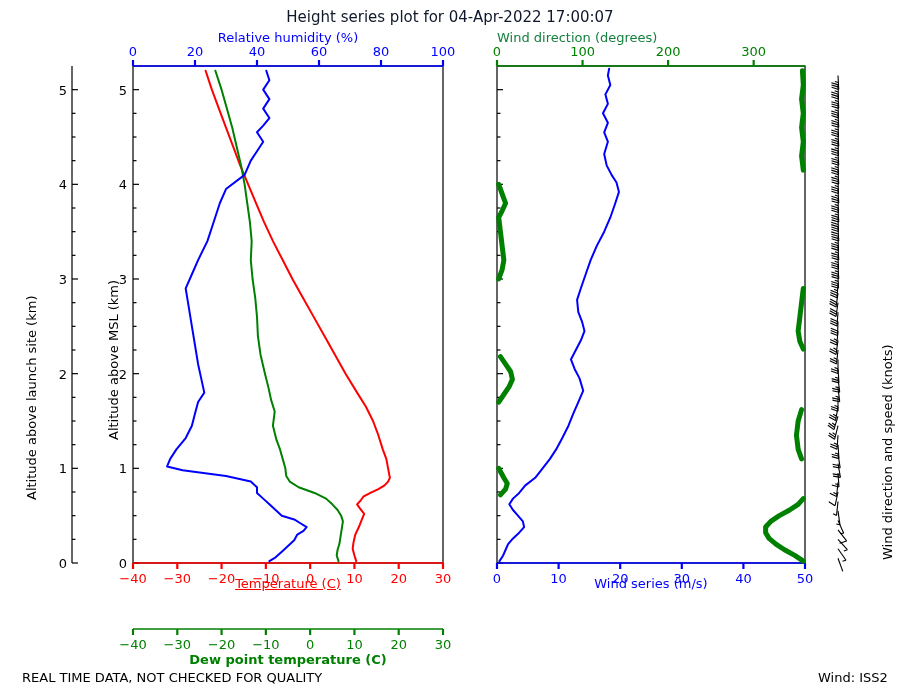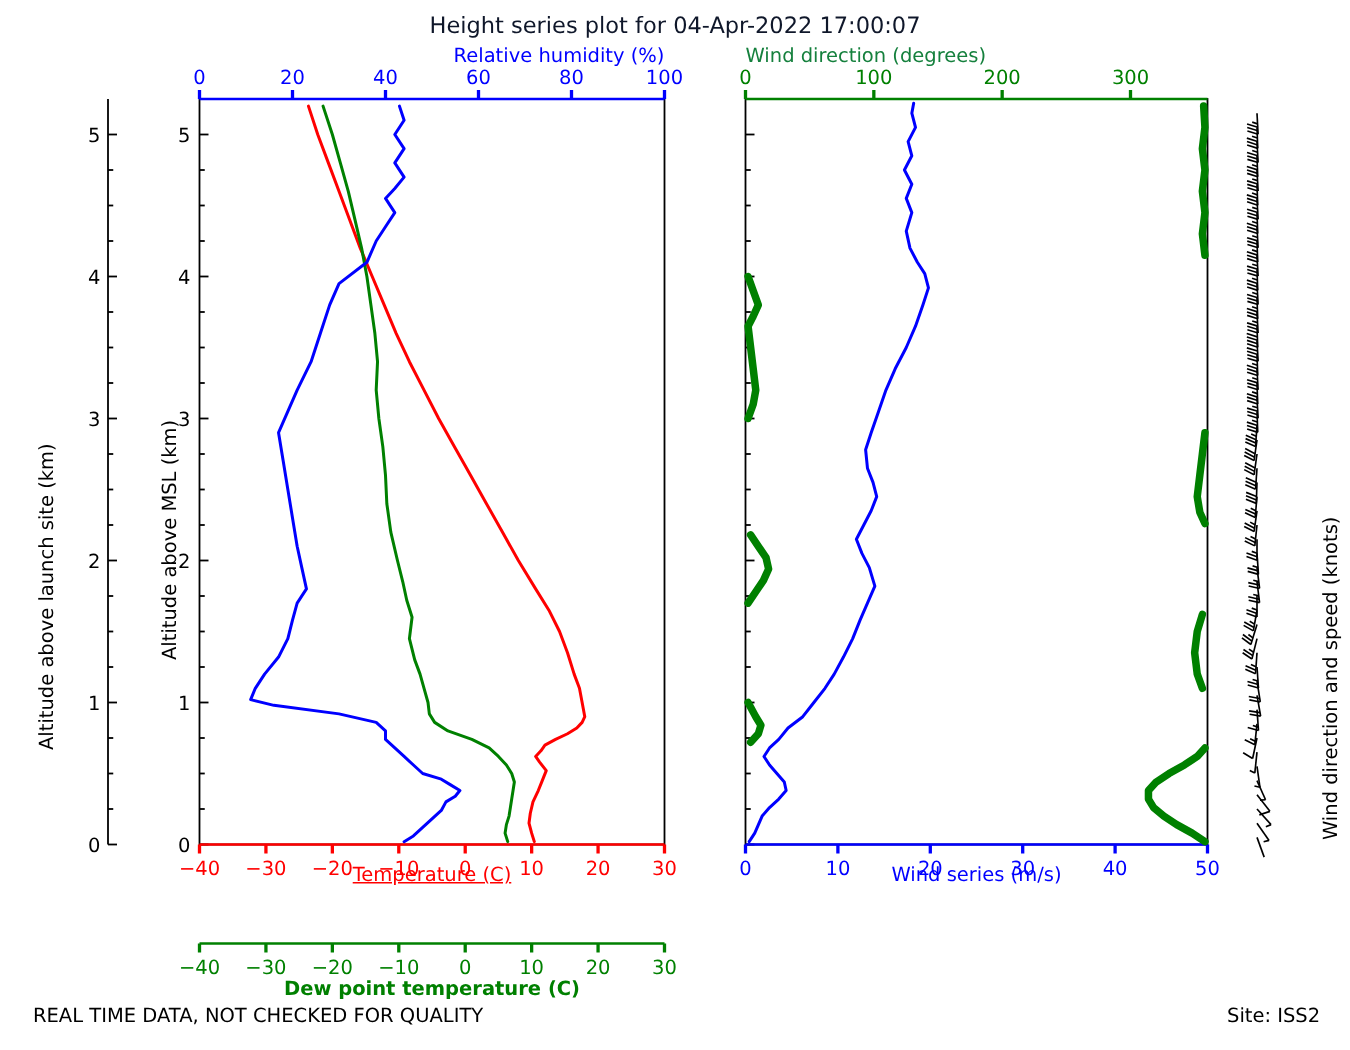--- a/index.html
+++ b/index.html
@@ -13,32 +13,32 @@
   #footer-right{left:818px;top:670px;font-size:13px;}
   svg{display:block;}
   .plotsvg{position:absolute;left:0;top:0;}
 </style>
 </head>
 <body>
 
 <div class="abs" id="title">Height series plot for 04-Apr-2022 17:00:07</div>
 
 <div class="abs axlabel" style="left:133px;top:576px;width:310px;text-align:center;color:#ff0000;text-decoration:underline;">Temperature (C)</div>
-<div class="abs axlabel" style="left:133px;top:30px;width:310px;text-align:right;color:#0000ff;">Relative humidity (%)</div>
+<div class="abs axlabel" style="left:133px;top:30px;width:310px;text-align:center;color:#0000ff;">Relative humidity (%)</div>
 <div class="abs axlabel" style="left:133px;top:652px;width:310px;text-align:center;color:#008000;font-weight:bold;">Dew point temperature (C)</div>
 
 <div class="abs axlabel" style="left:497px;top:576px;width:308px;text-align:center;color:#0000ff;">Wind series (m/s)</div>
 <div class="abs axlabel" style="left:497px;top:30px;width:308px;color:#15803d;">Wind direction (degrees)</div>
 
 <div class="abs vlabel" style="left:24px;top:500px;transform:rotate(-90deg);color:#000;">Altitude above launch site (km)</div>
 <div class="abs vlabel" style="left:106px;top:440px;transform:rotate(-90deg);color:#000;">Altitude above MSL (km)</div>
 <div class="abs vlabel" style="left:880px;top:560px;transform:rotate(-90deg);color:#000;">Wind direction and speed (knots)</div>
 
 <div class="abs" id="footer-left">REAL TIME DATA, NOT CHECKED FOR QUALITY</div>
-<div class="abs" id="footer-right">Site: ISS2</div>
+<div class="abs" id="footer-right">Wind: ISS2</div>
 
 <svg class="plotsvg" id="plot" width="900" height="700">
     <rect x="133" y="66" width="310" height="497" fill="none" stroke="#000000" stroke-width="1.2"></rect>
     <rect x="497" y="66" width="308" height="497" fill="none" stroke="#000000" stroke-width="1.2"></rect>
     <line x1="133" y1="563" x2="139" y2="563" stroke="#000" stroke-width="1.2"></line>
     <line x1="133" y1="539.3333333333334" x2="136.5" y2="539.3333333333334" stroke="#000" stroke-width="1.2"></line>
     <line x1="133" y1="515.6666666666666" x2="136.5" y2="515.6666666666666" stroke="#000" stroke-width="1.2"></line>
     <line x1="133" y1="492" x2="136.5" y2="492" stroke="#000" stroke-width="1.2"></line>
     <line x1="133" y1="468.33333333333337" x2="139" y2="468.33333333333337" stroke="#000" stroke-width="1.2"></line>
     <line x1="133" y1="444.6666666666667" x2="136.5" y2="444.6666666666667" stroke="#000" stroke-width="1.2"></line>

